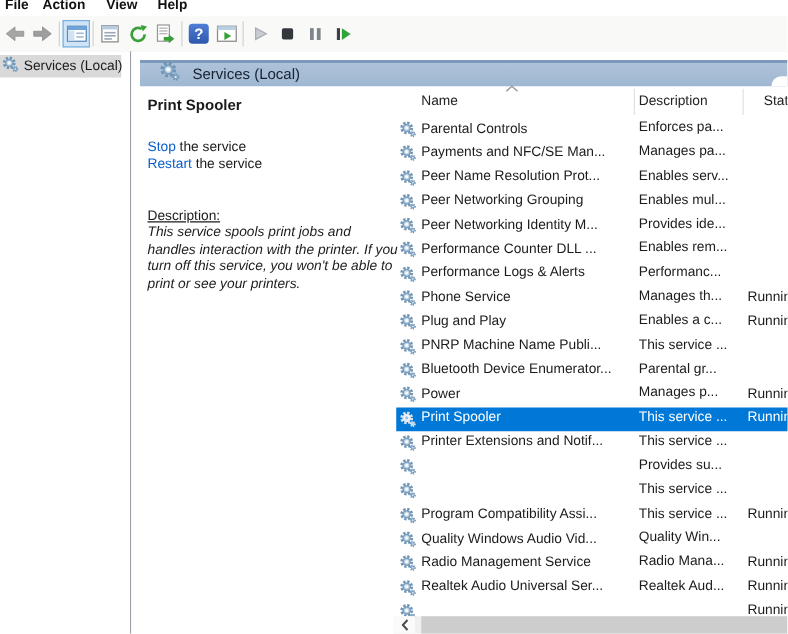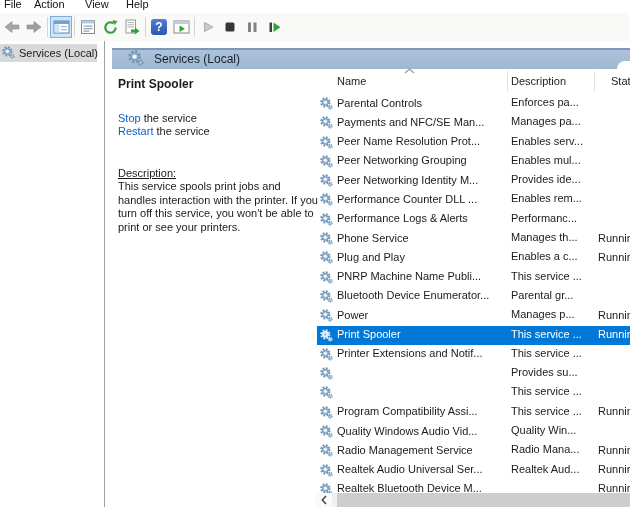--- a/index.html
+++ b/index.html
@@ -1,20 +1,20 @@
 <!DOCTYPE html>
 <html><head>
 <meta charset="utf-8">
 <style>
   html,body{margin:0;padding:0;}
   body{font-family:"Liberation Sans",sans-serif;font-size:11px;color:#1b1b1b;background:#fff;}
   #app{position:relative;width:630px;height:507px;overflow:hidden;background:#fff;}
 
   
-  #menubar{position:absolute;left:0;top:0;width:630px;height:13px;overflow:hidden;background:#fff;}
+  #menubar{position:absolute;left:0;top:0;width:630px;height:13px;overflow:hidden;background:#fff;font-weight:bold;}
   .menu-item{position:absolute;top:-3px;line-height:14px;font-size:11px;color:#111;padding:0 4px;}
 
   
   #toolbar{position:absolute;left:0;top:13px;width:630px;height:28px;background:#f9f9f8;border-bottom:1px solid #d9d9d9;display:flex;align-items:center;}
   .tbtn{width:22px;height:22px;display:flex;align-items:center;justify-content:center;flex:0 0 auto;}
   .tbtn.active{background:#cfe4f7;border:1px solid #7ab0e0;width:20px;height:20px;}
   .tsep{width:1px;height:20px;background:#d4d4d4;margin:0 2px;flex:0 0 auto;}
   .help-glyph{display:flex;align-items:center;justify-content:center;width:16px;height:16px;border-radius:3px;background:linear-gradient(#4f7ed6,#2d58ab);color:#fff;font-weight:bold;font-size:12px;}
 
   
@@ -32,21 +32,21 @@
   #blueheader .title{margin-left:10px;font-size:12px;color:#16222f;}
   #blueheader .corner{position:absolute;right:0;bottom:0;width:13px;height:8px;background:#fff;border-top-left-radius:12px;}
 
   
   .abs{position:absolute;}
   #svc-title{left:13px;top:36px;font-weight:bold;font-size:12px;}
   #stop-line{left:13px;top:71px;}
   #restart-line{left:13px;top:84px;}
   .lnk{color:#0b5fcb;}
   #desc-label{left:13px;top:126px;text-decoration:underline;}
-  #desc-body{left:13px;top:139px;width:204px;line-height:13.5px;}
+  #desc-body{left:13px;top:139px;width:204px;line-height:13.5px;font-style:italic;}
 
   
   #list-header-name{left:232px;top:34px;color:#222;}
   #sort-caret{left:299px;top:27px;}
   #list-header-desc{left:406px;top:34px;color:#222;}
   #list-header-status{left:486px;top:34px;color:#222;margin-left:20px;}
   .col-div{position:absolute;top:30px;width:1px;height:21px;background:#e2e2e2;}
   #col-div-1{left:402px;}
   #col-div-2{left:489px;}
 
@@ -496,21 +496,20 @@
         <div class="svc-row">
     <span class="icon"><svg class="gear" width="13" height="13" viewBox="0 0 16 16">
     <circle class="g-teeth" cx="6.6" cy="6.6" r="4.8" fill="none" stroke-width="3" stroke-dasharray="2.2 1.55"></circle>
     <circle class="g-body" cx="6.6" cy="6.6" r="4.2"></circle>
     <circle class="g-mid" cx="6.6" cy="6.6" r="2.7"></circle>
     <circle class="g-hole" cx="6.6" cy="6.6" r="1.6"></circle>
     <circle class="g-teeth" cx="12.6" cy="12.6" r="2.2" fill="none" stroke-width="1.6" stroke-dasharray="1.1 0.9"></circle>
     <circle class="g-body" cx="12.6" cy="12.6" r="1.9"></circle>
     <circle class="g-hole" cx="12.6" cy="12.6" r="0.8"></circle>
   </svg></span>
-    <span class="name">Realtek Bluetooth Device M...</span>
     <span class="desc"></span>
     <span class="status">Running</span>
   </div>
       </div>
 
     <div id="hscroll">
       <span class="arrow-btn">
         <svg width="6" height="10" viewBox="0 0 6 10">
             <polyline points="5,1 1.3,5 5,9" fill="none" stroke="#4a4a4a" stroke-width="1.6"></polyline>
           </svg>

